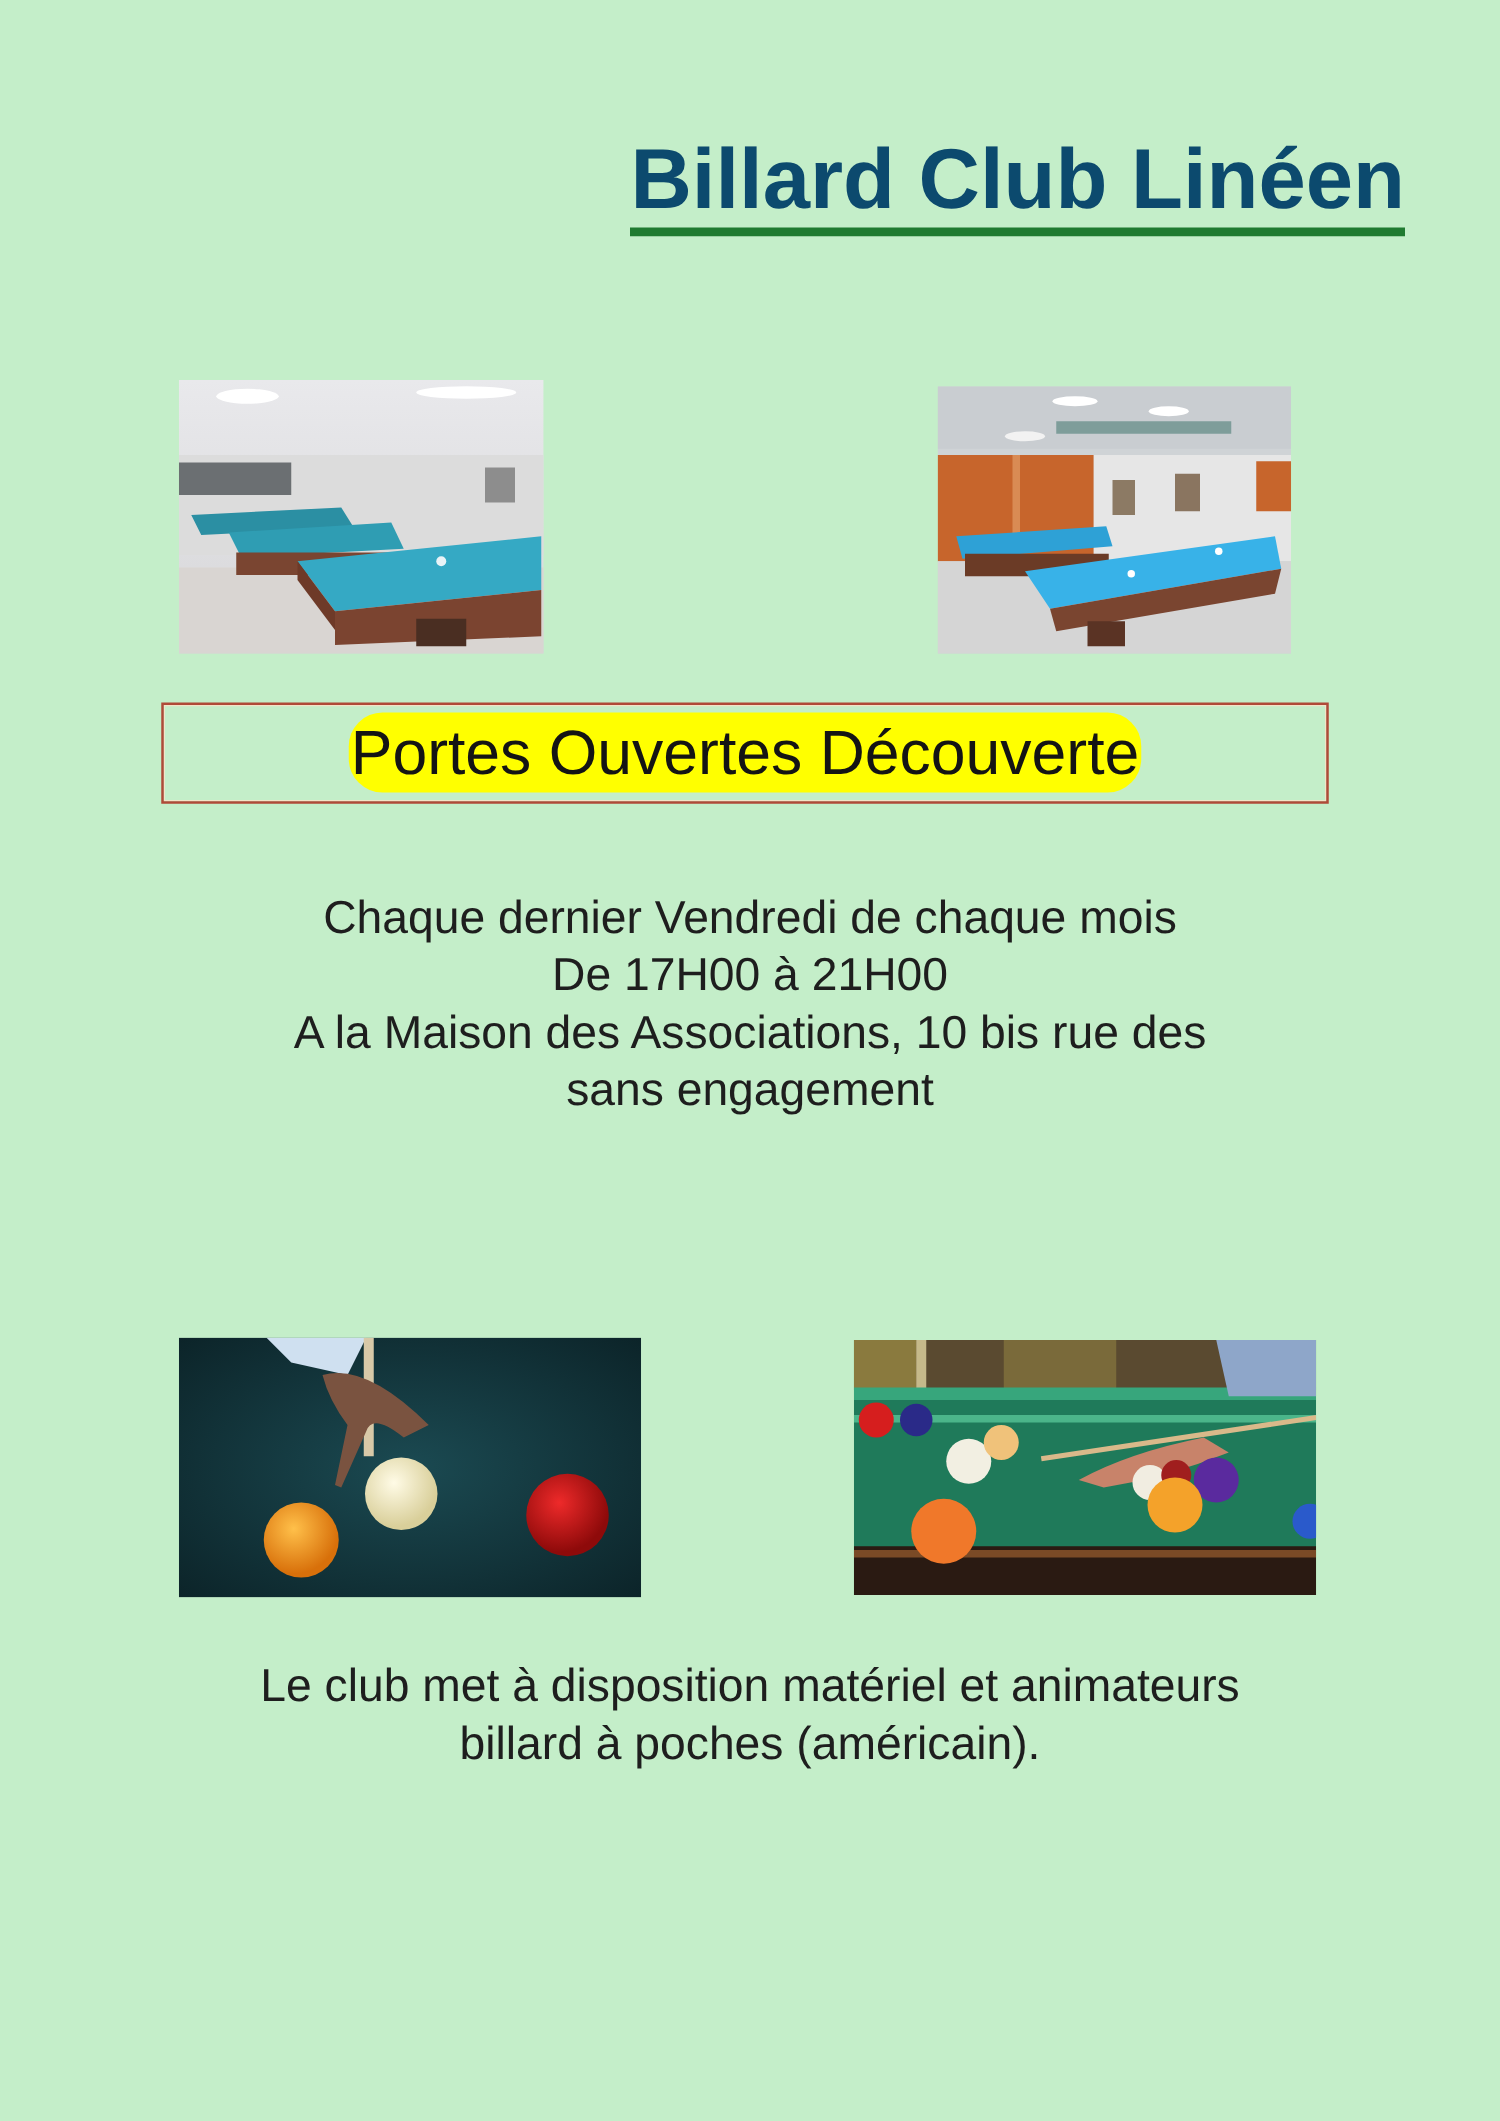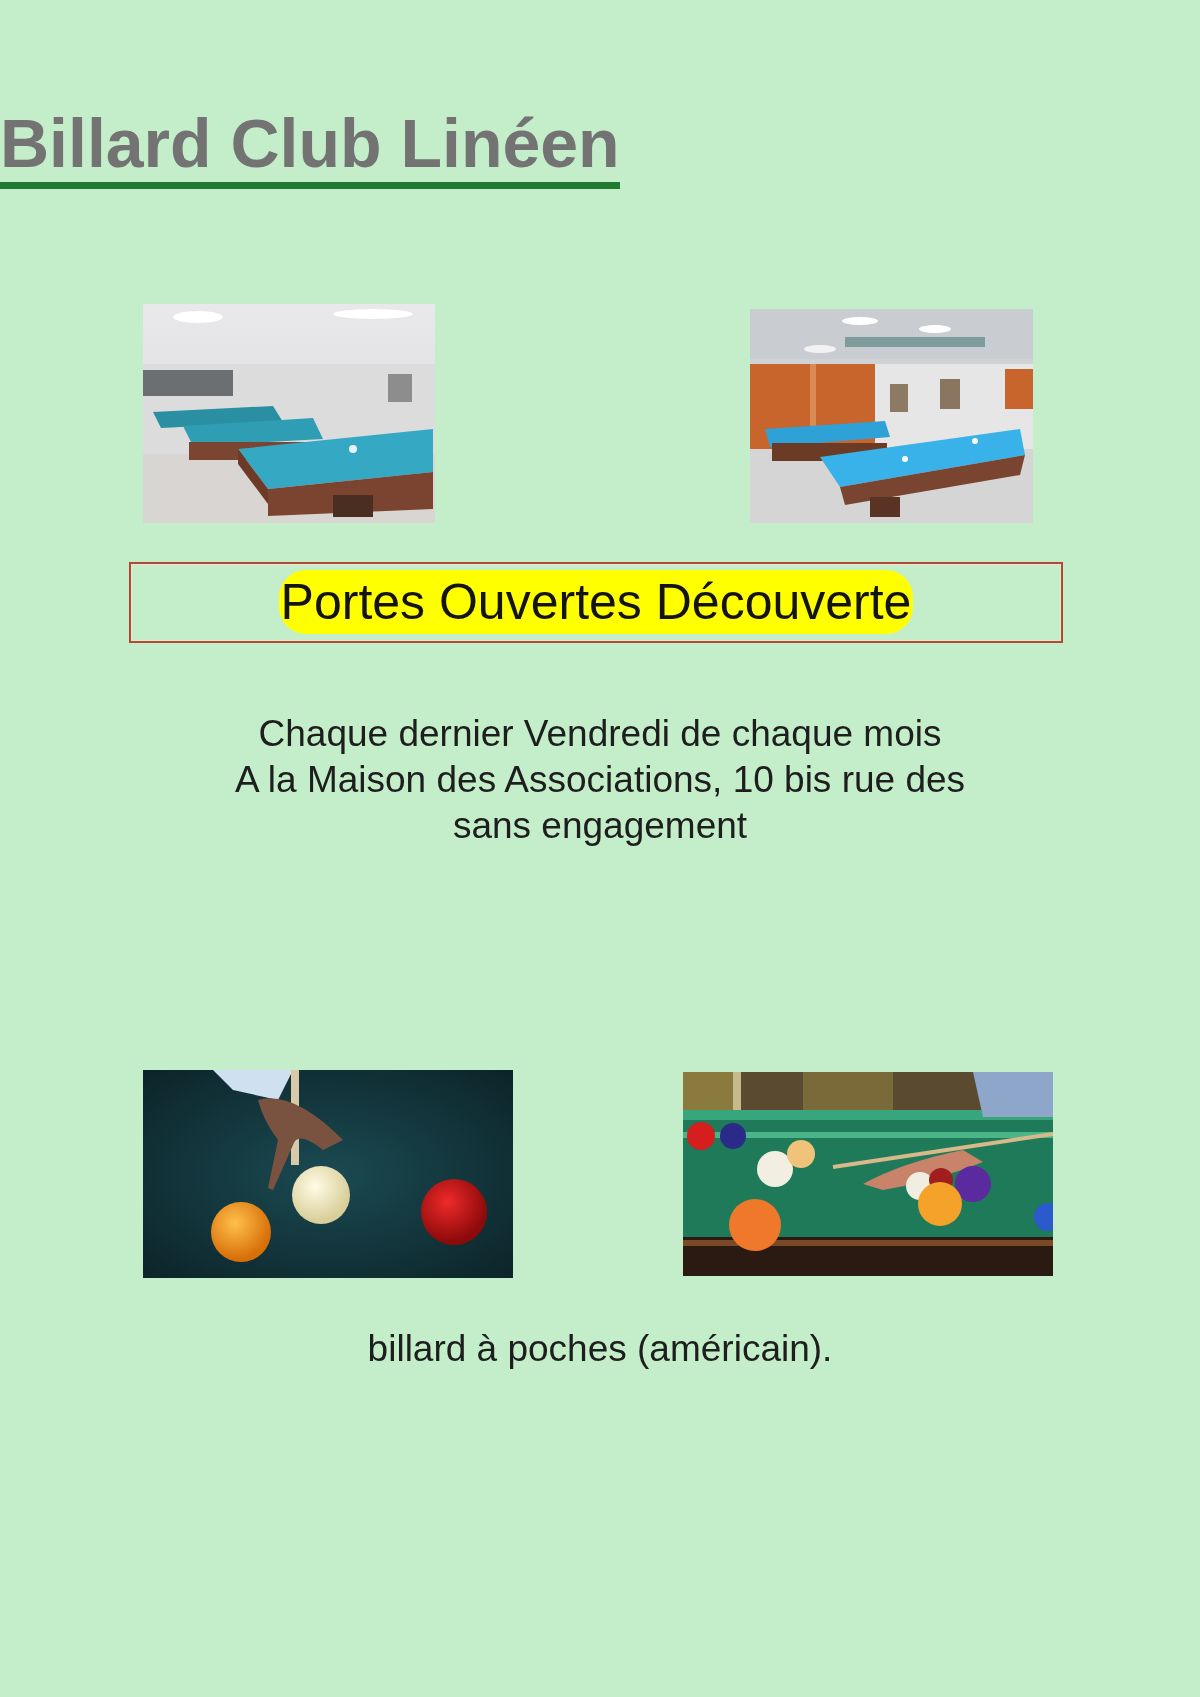--- a/index.html
+++ b/index.html
@@ -4,22 +4,22 @@
 <style>
   html, body { margin:0; padding:0; }
   body {
     width:1200px; height:1697px; position:relative; overflow:hidden;
     background:#c4eec9;
     font-family:"Liberation Sans", sans-serif;
     color:#1c1c1c;
   }
   .title {
     position:absolute; left:0; width:1124px; top:103px;
-    text-align:left; font-weight:bold; font-size:68px; line-height:80px;
-    color:#737373;
+    text-align:right; font-weight:bold; font-size:68px; line-height:80px;
+    color:#0c4a6e;
   }
   .title span {
     display:inline-block; padding-bottom:2px;
     border-bottom:7px solid #1f7a30; line-height:74px;
   }
   .photo { position:absolute; overflow:hidden; }
   .photo svg { display:block; width:100%; height:100%; }
   .banner {
     position:absolute; left:129px; top:562px; width:930px; height:77px;
     border:2px solid #b04a38; box-shadow: inset 0 0 0 1px #f3e4c8;
@@ -99,20 +99,21 @@
     <circle cx="225" cy="132" r="3" fill="#ffffff"></circle>
   </svg>
 </div>
 
 <div class="banner">
   <span>Portes Ouvertes Découverte</span>
 </div>
 
 <div class="body-text">
   <div>Chaque dernier Vendredi de chaque mois</div>
+  <div>De 17H00 à 21H00</div>
   <div>A la Maison des Associations, 10 bis rue des</div>
   <div>sans engagement</div>
 </div>
 
 <div class="photo" style="left:143px;top:1070px;width:370px;height:208px;">
   <svg viewBox="0 0 370 208" preserveAspectRatio="none">
     <defs>
       <radialGradient id="tbl" cx="0.5" cy="0.5" r="0.7">
         <stop offset="0" stop-color="#1b4a52"></stop>
           <stop offset="1" stop-color="#0c2429"></stop>
@@ -161,14 +162,15 @@
     <circle cx="237" cy="114" r="14" fill="#f1ede1"></circle>
     <circle cx="258" cy="108" r="12" fill="#a01e1e"></circle>
     <circle cx="290" cy="112" r="18" fill="#5a2a9e"></circle>
     <circle cx="257" cy="132" r="22" fill="#f4a22a"></circle>
     <circle cx="72" cy="153" r="26" fill="#f0782a"></circle>
     <circle cx="365" cy="145" r="14" fill="#2a5acb"></circle>
   </svg>
 </div>
 
 <div class="bottom-text">
+  <div>Le club met à disposition matériel et animateurs</div>
   <div>billard à poches (américain).</div>
 </div>
 
 </body></html>

